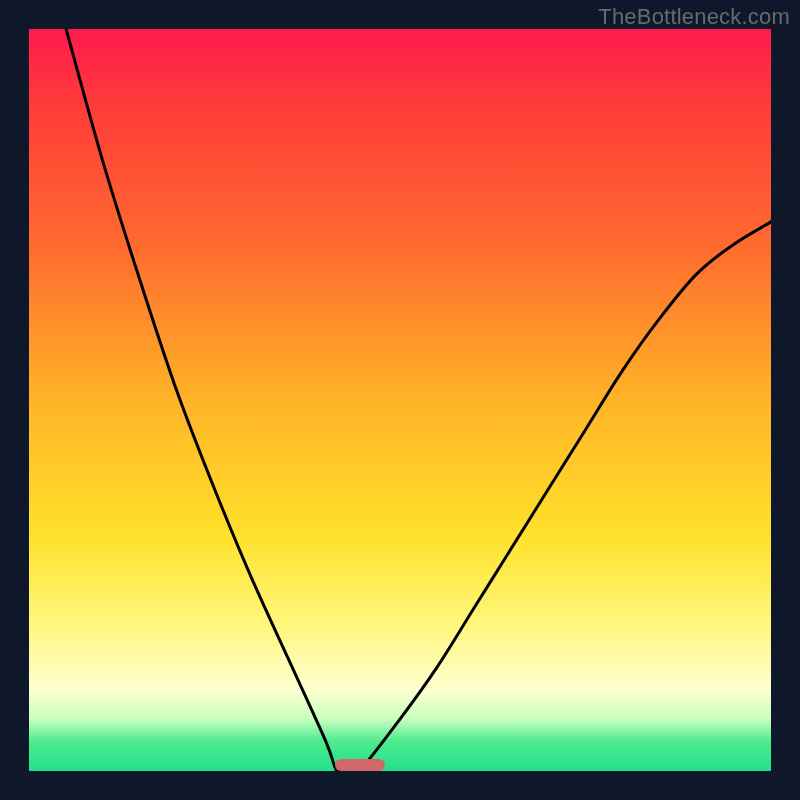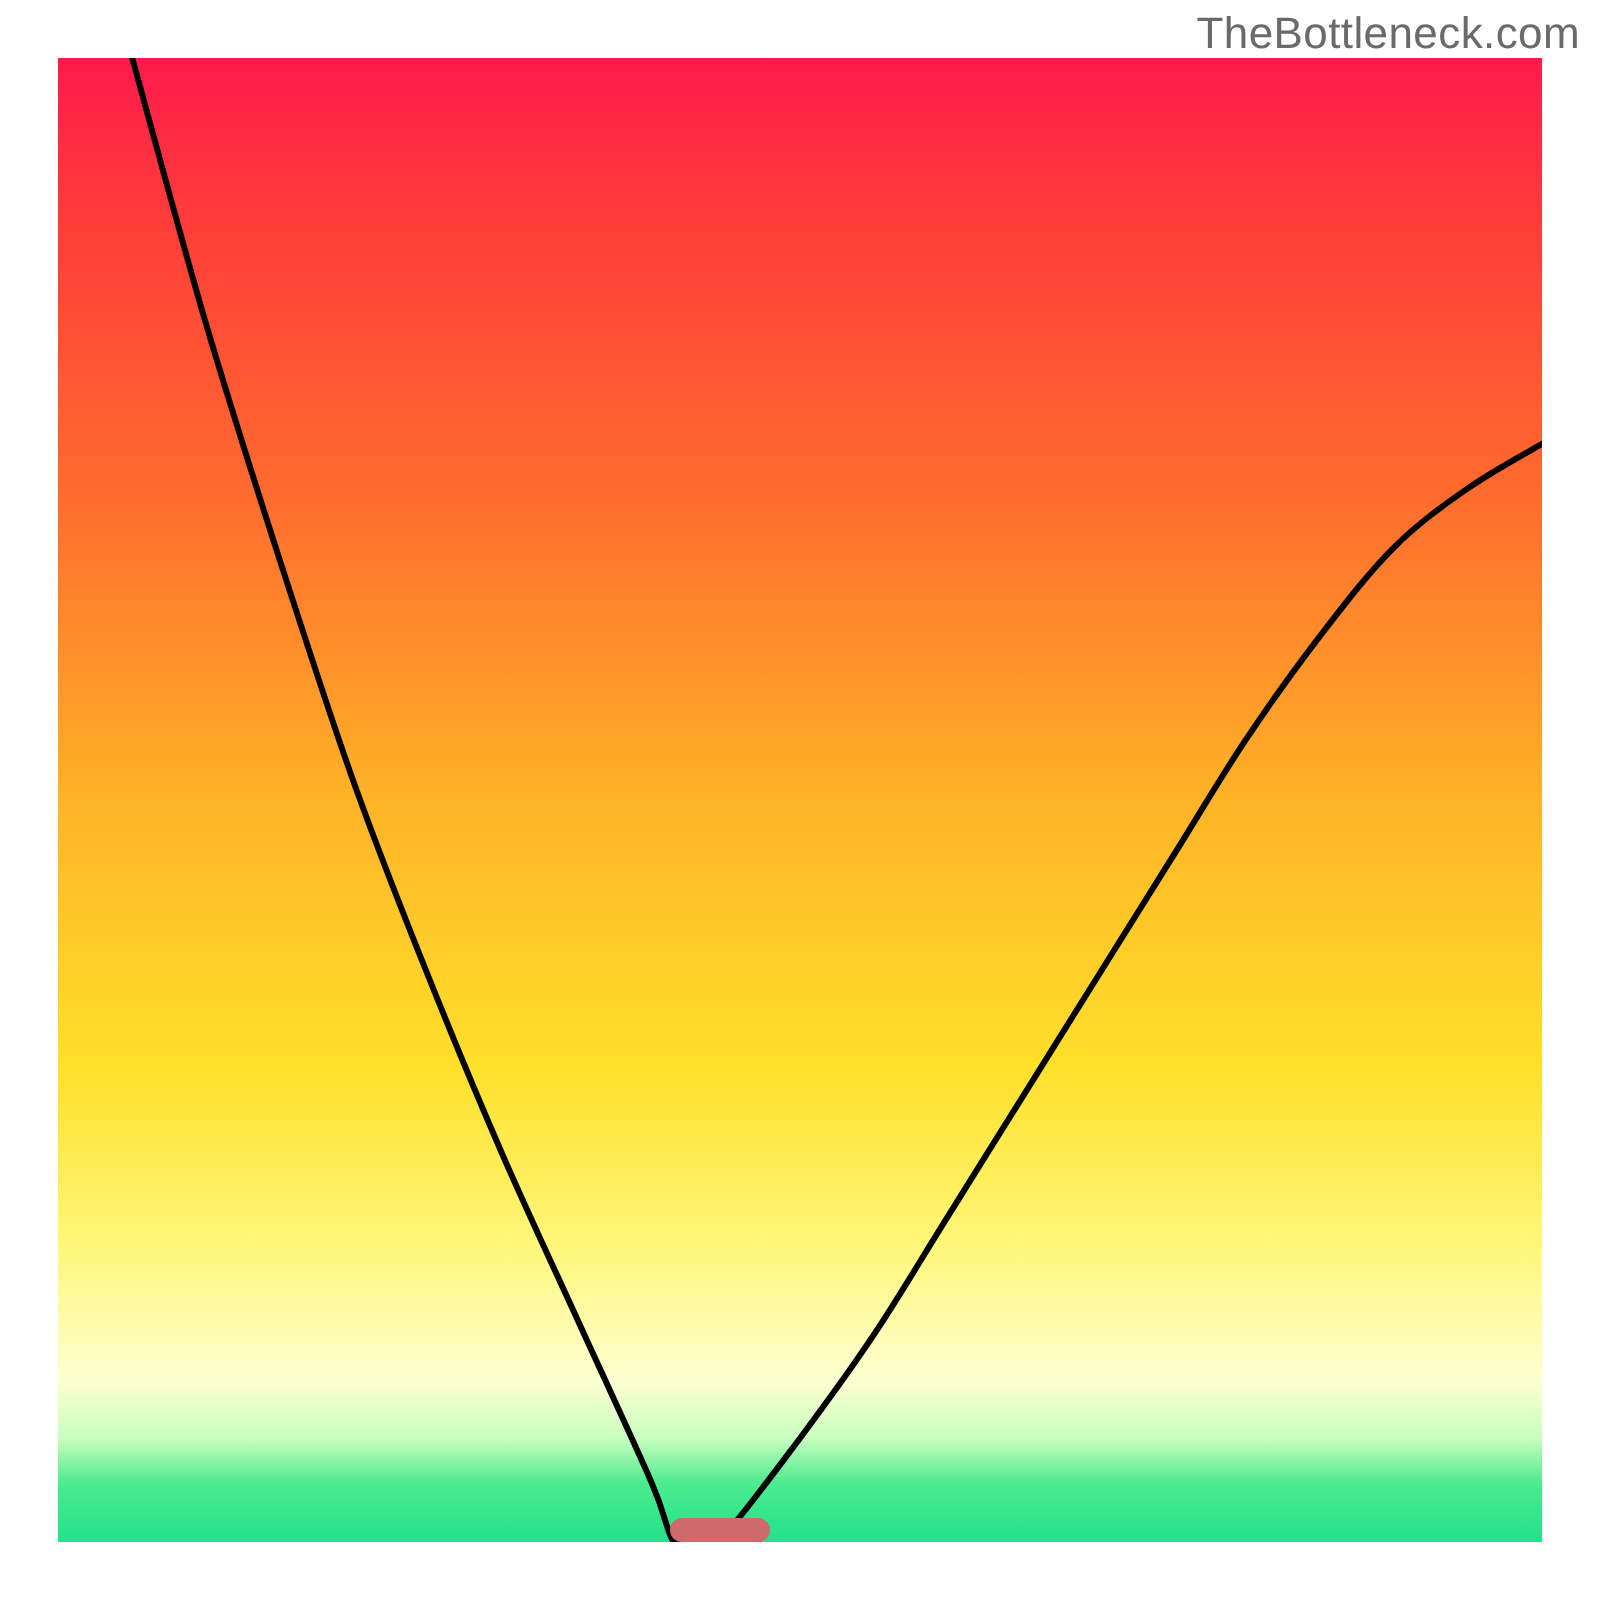--- a/index.html
+++ b/index.html
@@ -8,21 +8,21 @@
     width: 800px;
     height: 800px;
     overflow: hidden;
     background: #000;
     font-family: Arial, Helvetica, sans-serif;
   }
   .frame {
     position: relative;
     width: 800px;
     height: 800px;
-    background: #ffffff;
+    background: #0f172a;
   }
   .plot-area {
     position: absolute;
     left: 29px;
     top: 29px;
     width: 742px;
     height: 742px;
     overflow: hidden;
   }
   .gradient {

